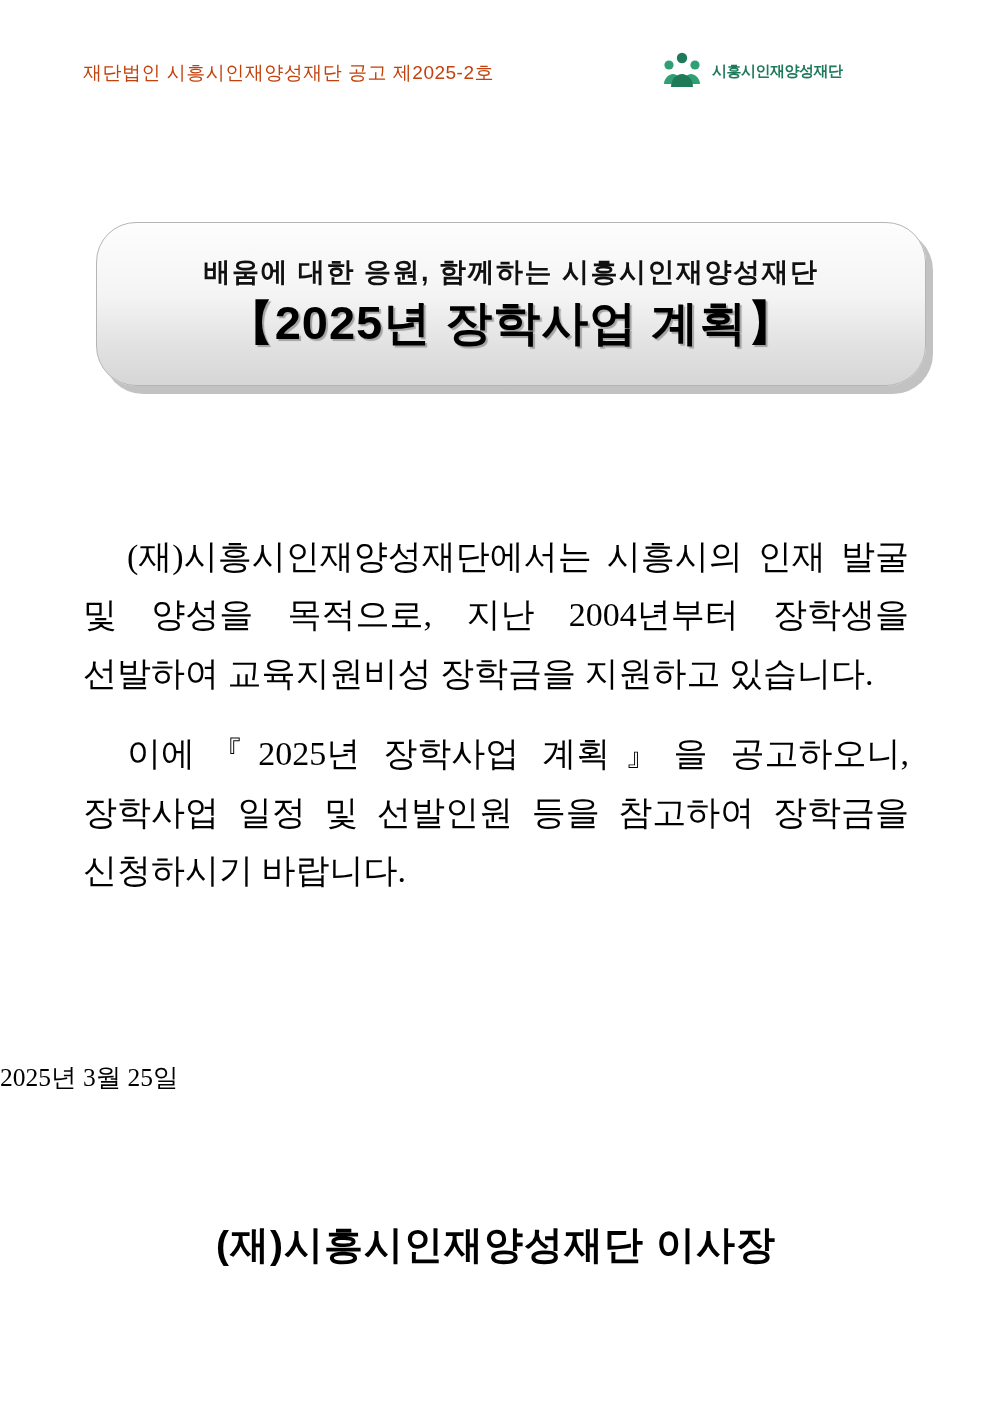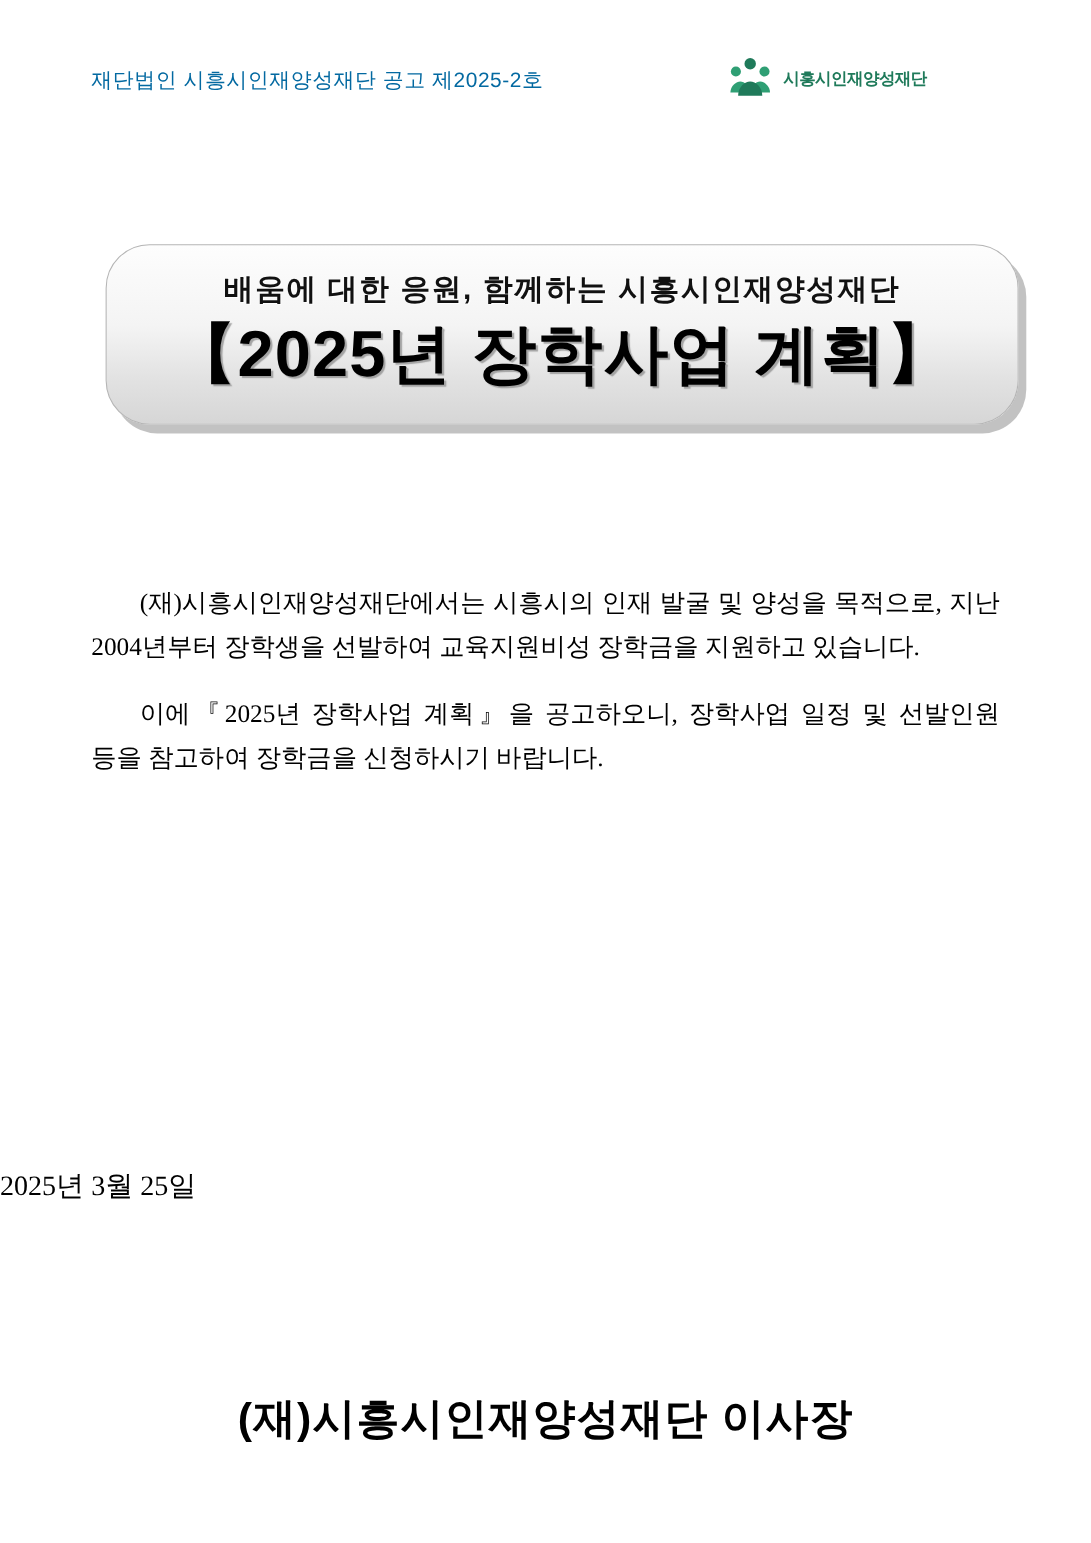--- a/index.html
+++ b/index.html
@@ -25,21 +25,21 @@
     height: 40px;
   }
   .notice-number {
     position: absolute;
     left: 83px;
     top: 0;
     font-family: "Liberation Sans", sans-serif;
     font-size: 19px;
     letter-spacing: 0.5px;
     white-space: nowrap;
-    color: #0369a1;
+    color: #c2410c;
   }
 
   .logo-block {
     position: absolute;
     left: 660px;
     top: -12px;
     width: 220px;
     height: 46px;
     display: flex;
     align-items: center;
@@ -82,37 +82,37 @@
     font-size: 27px;
     font-weight: bold;
     letter-spacing: 1.5px;
     color: #111;
     white-space: nowrap;
     text-shadow: 1px 1px 0 rgba(255,255,255,0.8);
   }
   .plaque-main {
     margin-top: 2px;
     font-family: "Liberation Sans", sans-serif;
-    font-size: 59px;
+    font-size: 47px;
     font-weight: bold;
     letter-spacing: 1px;
     color: #000;
     white-space: nowrap;
     text-shadow: 2px 2px 1px rgba(150,150,150,0.85);
   }
 
   
   .body-area {
     position: absolute;
     left: 83px;
     top: 528px;
     width: 826px;
   }
   .para {
-    font-size: 23px;
+    font-size: 34px;
     line-height: 1.72;
     text-align: justify;
     text-justify: inter-ideograph;
     margin: 0 0 22px 0;
     text-indent: 44px;
     word-break: keep-all;
     color: #000;
   }
   .para.tight {
     margin-bottom: 36px;
@@ -131,21 +131,20 @@
     position: absolute;
     left: 0;
     top: 1218px;
     width: 992px;
     text-align: center;
     font-family: "Liberation Sans", sans-serif;
     font-size: 39px;
     font-weight: bold;
     letter-spacing: 1px;
     color: #000;
-    margin-top: 45px;
   }
 </style>
 </head>
 <body>
 
 <div class="doc-header">
   <div class="notice-number">재단법인 시흥시인재양성재단 공고 제2025-2호</div>
 
   <div class="logo-block">
     <span class="logo-mark">

